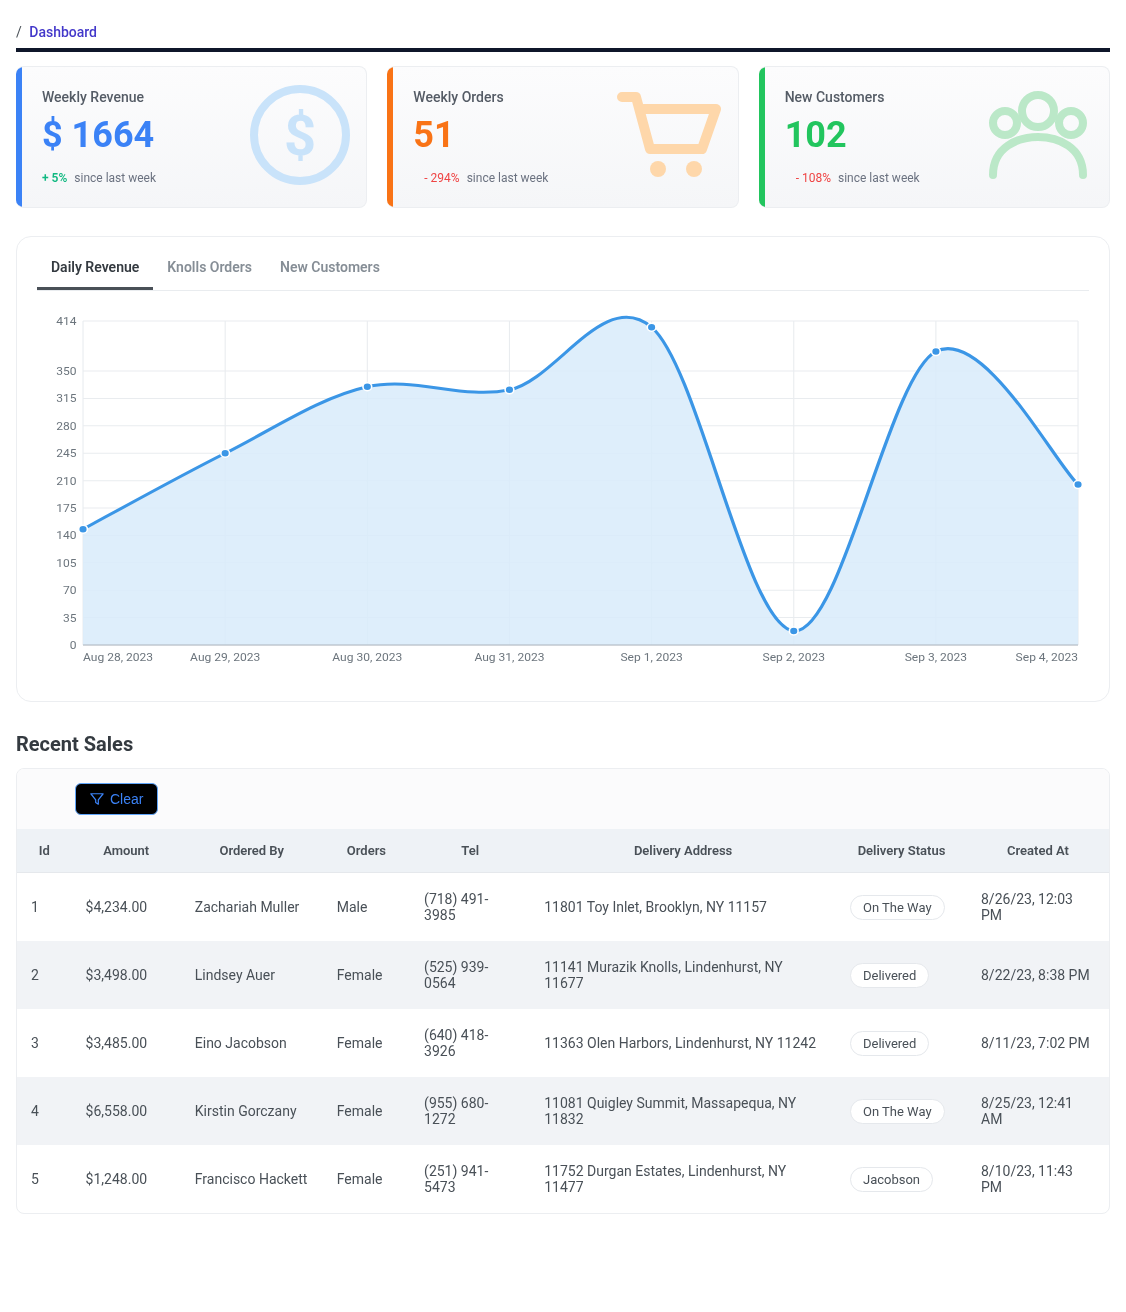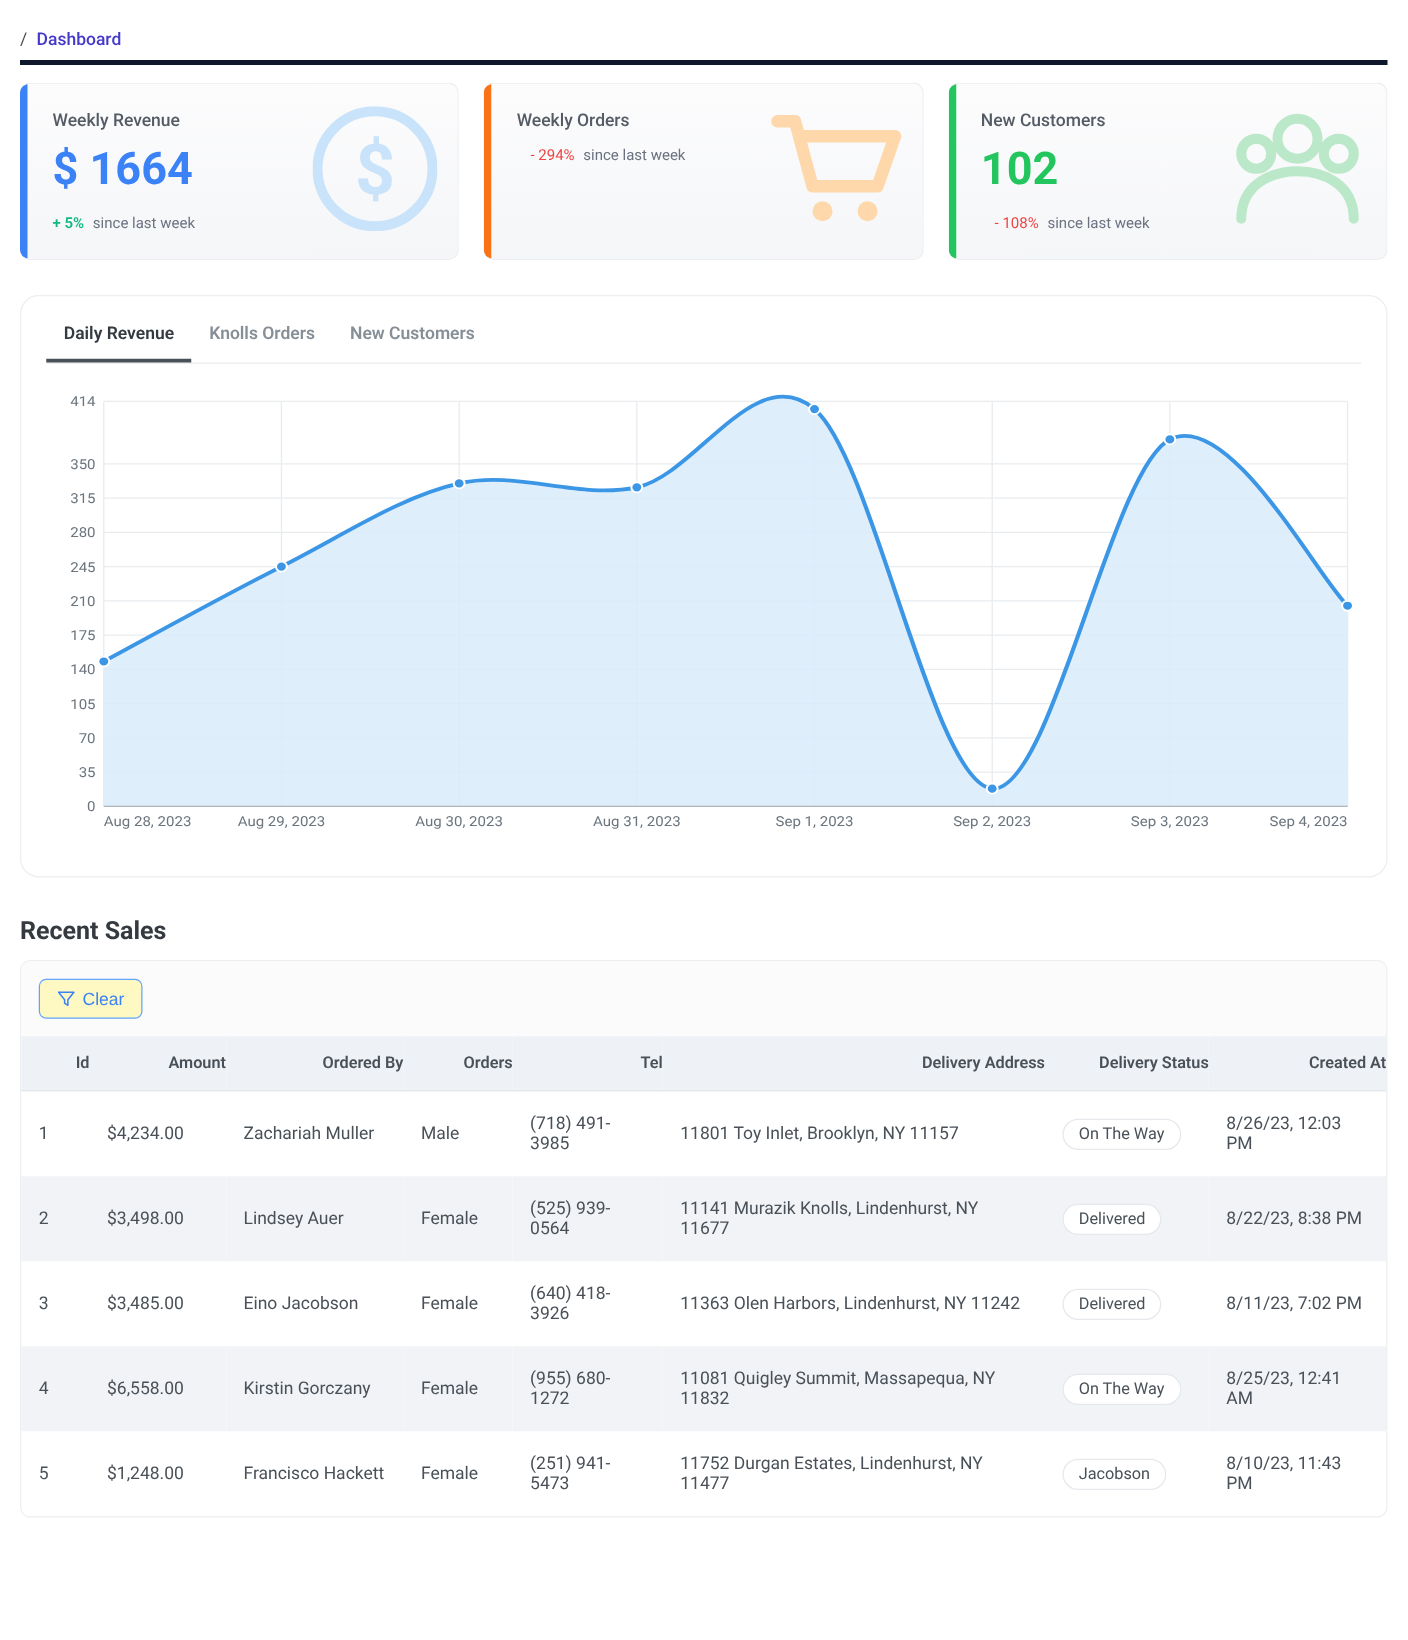--- a/index.html
+++ b/index.html
@@ -135,43 +135,44 @@
       padding: 14px 14px;
       background: #fbfbfc;
     }
     .clear-btn {
       display: inline-flex;
       align-items: center;
       gap: 6px;
       padding: 7px 14px;
       border: 1px solid #60a5fa;
       border-radius: 6px;
-      background: #fef9c3;
+      background: #000000;
       color: #3b82f6;
       font-size: 14px;
       cursor: pointer;
+      margin-left: 44px;
     }
     .search-input {
       padding: 8px 14px;
       border: 1px solid #dde1e6;
       border-radius: 20px;
       font-size: 14px;
       color: #495057;
       width: 220px;
       outline: none;
     }
     .search-input::placeholder { color: #9aa2ad; }
     table {
       width: 100%;
       border-collapse: collapse;
       font-size: 14px;
     }
     thead th {
       background: #eef2f6;
-      text-align: right;
+      text-align: center;
       padding: 14px 0;
       font-weight: 600;
       color: #495057;
       font-size: 13px;
       border-bottom: 1px solid #e5e8ec;
     }
     tbody td {
       padding: 18px 14px;
       color: #495057;
       vertical-align: middle;
@@ -209,20 +210,21 @@
     <div class="stat-icon">
       <svg width="100" height="100" viewBox="0 0 100 100">
         <circle cx="50" cy="50" r="46" fill="none" stroke="#c9e3fa" stroke-width="8"></circle>
         <text x="50" y="70" text-anchor="middle" font-size="56" font-weight="700" fill="#c9e3fa">$</text>
       </svg>
     </div>
   </div>
 
   <div class="stat-card orange">
     <div class="stat-title">Weekly Orders</div>
+    <div class="stat-value">51</div>
     <div class="stat-change">
       <span class="pct down">- 294%</span>
       <span class="label">since last week</span>
     </div>
     <div class="stat-icon">
       <svg width="108" height="100" viewBox="0 0 108 100">
         <path d="M8 12 H22 L36 64 H88 L102 24 H30" fill="none" stroke="#fed7aa" stroke-width="10" stroke-linecap="round" stroke-linejoin="round"></path>
         <circle cx="44" cy="84" r="8" fill="#fed7aa"></circle>
         <circle cx="80" cy="84" r="8" fill="#fed7aa"></circle>
       </svg>

